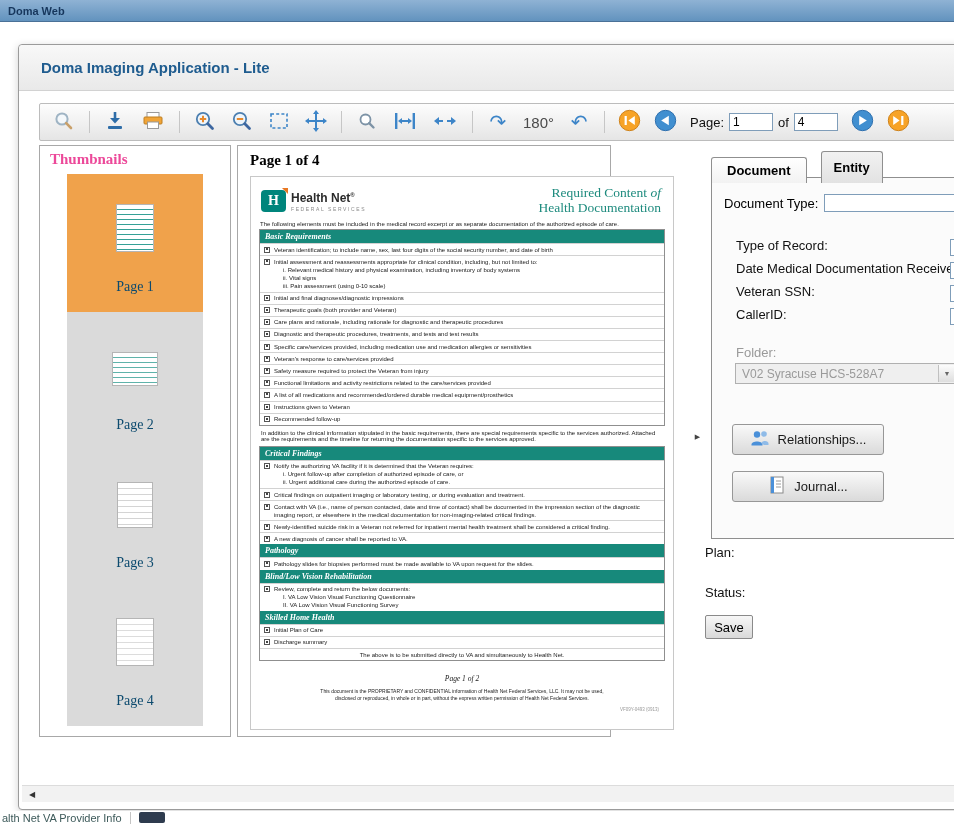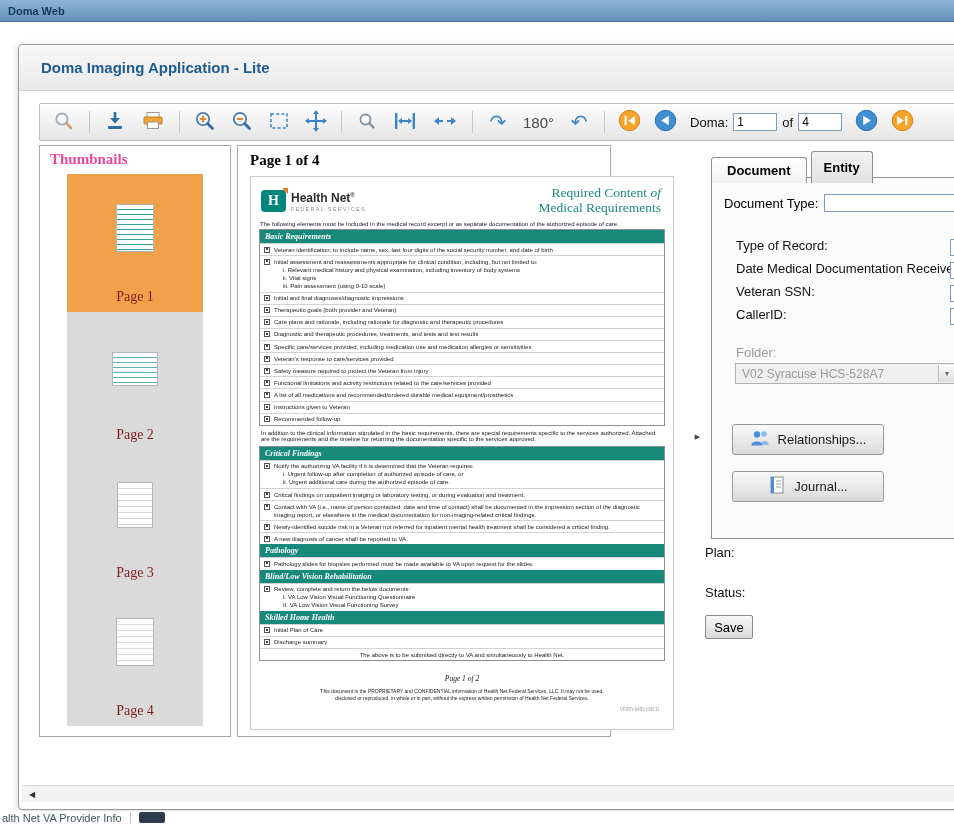--- a/index.html
+++ b/index.html
@@ -28,21 +28,21 @@
 .thumb-panel{position:absolute;left:20px;top:100px;width:192px;height:592px;background:#fff;border:1px solid #a8a8a8;}
 .thumb-header{font-family:"Liberation Serif",serif;font-weight:bold;font-size:15px;color:#ec4899;padding:5px 10px 4px;}
 .thumb-list{width:136px;margin:2px auto;}
 .thumb{width:136px;height:138px;position:relative;background:#DADADA;cursor:pointer;}
 .thumb.selected{background:#F0A24B;}
 .thumb-mini{position:absolute;left:50%;transform:translateX(-50%);top:34px;background:#fff;border:1px solid #b5b5b5;}
 .thumb.t1 .thumb-mini{width:38px;height:48px;background:repeating-linear-gradient(180deg,#fff 0,#fff 4px,#35a096 4px,#35a096 5px) #fff;top:30px;}
 .thumb.t2 .thumb-mini{width:46px;height:34px;background:repeating-linear-gradient(180deg,#fff 0,#fff 4px,#5fb3aa 4px,#5fb3aa 5px) #fff;top:40px;}
 .thumb.t3 .thumb-mini{width:36px;height:46px;background:repeating-linear-gradient(180deg,#fff 0,#fff 5px,#d4d4d4 5px,#d4d4d4 6px) #fff;top:32px;}
 .thumb.t4 .thumb-mini{width:38px;height:48px;background:repeating-linear-gradient(180deg,#fff 0,#fff 5px,#dcdcdc 5px,#dcdcdc 6px) #fff;top:30px;}
-.thumb-label{position:absolute;left:0;right:0;bottom:7px;text-align:center;font-family:"Liberation Serif",serif;font-size:14px;color:#7f1d1d;}
+.thumb-label{position:absolute;left:0;right:0;bottom:17px;text-align:center;font-family:"Liberation Serif",serif;font-size:14px;color:#0c4a6e;}
 
 
 .viewer{position:absolute;left:218px;top:100px;width:374px;height:592px;background:#fff;border:1px solid #a8a8a8;}
 .viewer-header{font-family:"Liberation Serif",serif;font-weight:bold;font-size:15px;padding:6px 12px 4px;}
 .doc-wrap{position:absolute;left:12px;top:30px;width:424px;height:554px;border:1px solid #c8c8c8;background:#fff;overflow:hidden;}
 .collapse-handle{position:absolute;left:674px;top:385px;width:9px;height:14px;display:flex;align-items:center;justify-content:center;color:#444;font-size:7px;cursor:pointer;}
 
 
 .doc{padding:6px 8px 0;color:#1a1a1a;}
 .doc-head{display:flex;justify-content:space-between;align-items:flex-start;padding:2px 2px 6px;}
@@ -62,21 +62,21 @@
 .rt{flex:1;}
 .sub{padding-left:9px;}
 .doc-note{font-size:6px;padding:4px 2px;}
 .submit-row{border-top:1px solid #d2d2d2;padding:2.5px;font-size:6px;text-align:center;}
 .doc-pagefoot{text-align:center;font:italic 7.5px "Liberation Serif",serif;margin-top:13px;}
 .doc-conf{text-align:center;font-size:5px;line-height:1.45;margin-top:5px;color:#222;}
 .doc-code{text-align:right;font-size:4.5px;color:#999;padding:4px 6px 0 0;}
 
 
 .right-panel{position:absolute;left:682px;top:100px;width:280px;height:592px;background:#fff;}
-.tabbar{position:absolute;left:10px;top:6px;display:flex;align-items:flex-end;gap:4px;z-index:2;}
+.tabbar{position:absolute;left:10px;top:6px;display:flex;align-items:flex-end;gap:14px;z-index:2;}
 .tab{font-weight:bold;font-size:13px;border:1px solid #8f8f8f;border-bottom:none;border-radius:3px 3px 0 0;padding:5px 15px;background:linear-gradient(#ffffff,#f2f2f2);cursor:pointer;}
 .tab.inactive{padding:8px 12px;background:linear-gradient(#f2f2f2,#e2e2e2);}
 .pbox{position:absolute;left:10px;top:32px;width:410px;height:362px;border:1px solid #8f8f8f;background:#fbfbfb;}
 .doctype-row{display:flex;align-items:center;margin:16px 0 0 12px;font-size:13px;}
 .doctype-input{width:172px;height:18px;border:1px solid #7f9db9;margin-left:6px;font-size:12px;padding:0 3px;}
 .pfields{margin:26px 0 0 24px;}
 .pfield{position:relative;height:23px;font-size:13px;color:#111;}
 .pinp{position:absolute;left:214px;top:1px;width:70px;height:17px;border:1px solid #7f9db9;font-size:11px;}
 .folder-label{margin:15px 0 0 24px;font-size:13px;color:#9a9a9a;}
 .dd{margin:3px 0 0 23px;width:222px;height:21px;background:#efefef;border:1px solid #b0b0b0;color:#9a9a9a;font-size:12px;display:flex;align-items:center;padding-left:6px;position:relative;cursor:default;}
@@ -202,21 +202,21 @@
             <path d="M16.8 7l-6.4 4.5 6.4 4.5z" fill="#fff"></path>
           </svg></span>
       </button>
     <button class="tbtn" style="width:23px">
         <span><svg width="23" height="23" viewBox="0 0 23 23">
             <circle cx="11.5" cy="11.5" r="10.2" fill="#418FD0" stroke="#2D6FAE"></circle>
             <path d="M14.8 6.8l-7.6 4.7 7.6 4.7z" fill="#fff"></path>
           </svg></span>
       </button>
     <span class="page-group">
-      <span>Doma:</span>
+      <span>Page:</span>
       <input class="page-input" value="1" style="">
       <span>of</span>
       <input class="page-input" value="4" style="">
     </span>
     <button class="tbtn" style="width:23px">
         <span><svg width="23" height="23" viewBox="0 0 23 23">
             <circle cx="11.5" cy="11.5" r="10.2" fill="#418FD0" stroke="#2D6FAE"></circle>
             <path d="M8.2 6.8l7.6 4.7-7.6 4.7z" fill="#fff"></path>
           </svg></span>
       </button>
@@ -258,21 +258,21 @@
         <div class="doc-head">
           <div class="hn-logo">
             <div class="hn-mark">H</div>
             <div>
               <div class="hn-name"><span>Health Net</span><sup style="font-size:6px">®</sup></div>
               <div class="hn-sub">FEDERAL SERVICES</div>
             </div>
           </div>
           <div class="doc-title">
             <div><span>Required Content </span><span class="it">of</span></div>
-            <div>Medical Requirements</div>
+            <div>Health Documentation</div>
           </div>
         </div>
         <div class="doc-intro">The following elements must be included in the medical record excerpt or as separate documentation of the authorized episode of care.</div>
         <div class="doc-table">
             <div class="band">Basic Requirements</div>
             <div class="doc-row">
               <span class="cb"></span>
               <span class="rt">
                 <div>Veteran identification; to include name, sex, last four digits of the social security number, and date of birth</div>
               </span>

